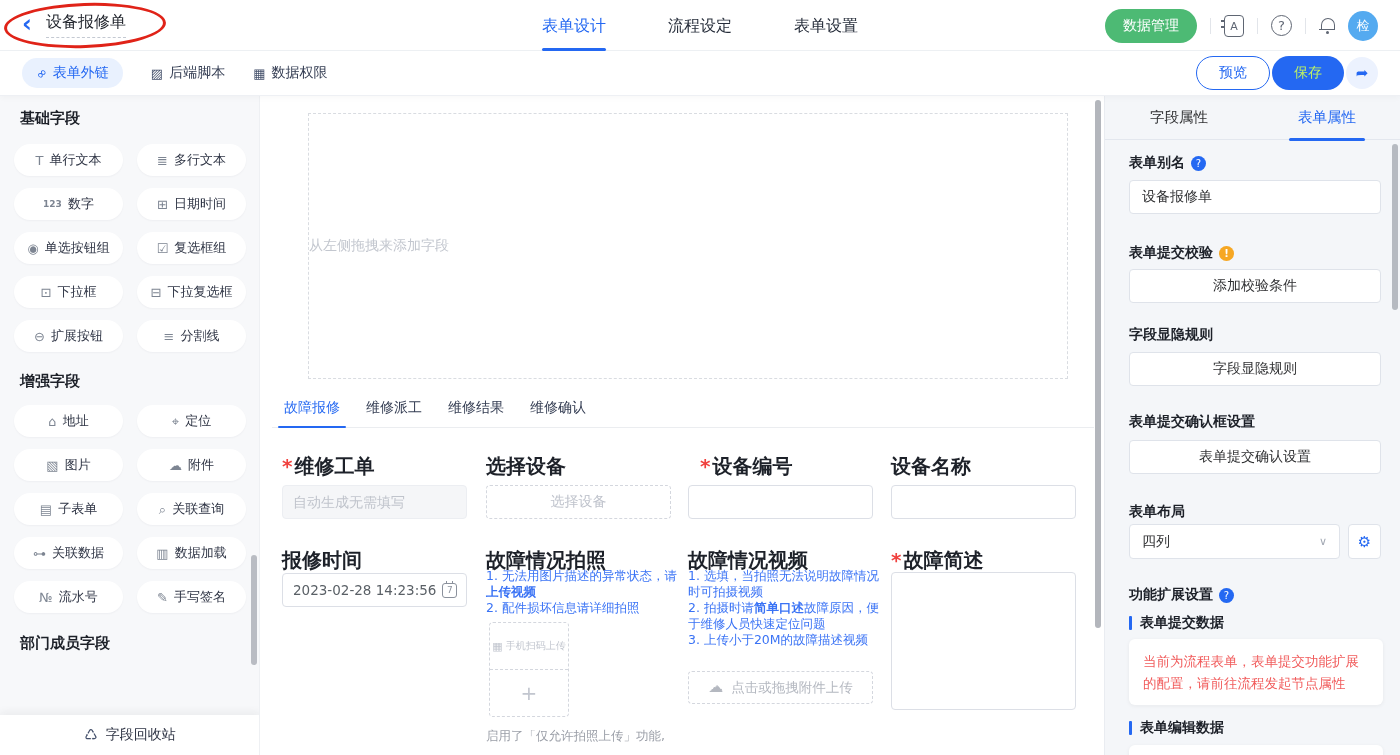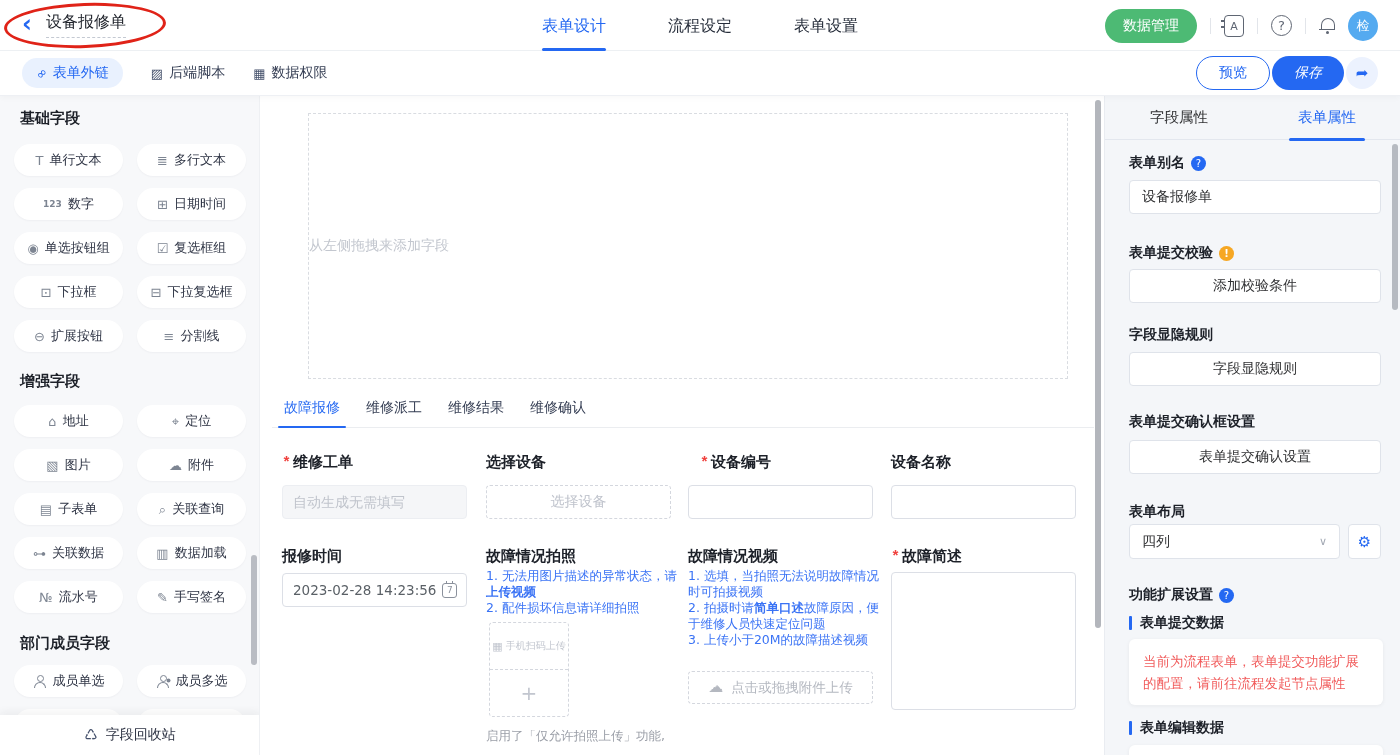--- a/index.html
+++ b/index.html
@@ -45,22 +45,22 @@
     box-shadow:0 2px 6px rgba(31,35,41,.03); }
   .tb-left { display:flex; gap:28px; align-items:center; }
   .link-pill { background:#e9f1fe; color:#2468f2; border-radius:15px; padding:6px 14px; font-size:14px;
     display:flex; gap:6px; align-items:center; cursor:pointer; }
   .rot45 { display:inline-block; transform:rotate(-45deg); font-size:13px; line-height:1; }
   .tb-item { display:flex; gap:6px; align-items:center; color:#333c52; font-size:14px; cursor:pointer; }
   .tb-ic { font-size:13px; color:#44506b; line-height:1; }
   .tb-right { margin-left:auto; display:flex; gap:2px; align-items:center; }
   .ghost-btn { border:1px solid #2468f2; color:#2468f2; background:#fff; border-radius:17px;
     padding:7px 22px; font-size:14px; cursor:pointer; font-family:inherit; }
-  .primary-btn { background:#2468f2; color:#ffffff; border:none; border-radius:17px; padding:8px 22px;
-    font-size:14px; cursor:pointer; font-family:inherit;font-style:italic; }
+  .primary-btn { background:#2468f2; color:#bef264; border:none; border-radius:17px; padding:8px 22px;
+    font-size:14px; cursor:pointer; font-family:inherit; }
   .share-circle { width:32px; height:32px; border-radius:50%; background:#ecf2fe; color:#2468f2;
     display:flex; align-items:center; justify-content:center; font-size:15px; cursor:pointer; }
 
   
   .sidebar { position:absolute; left:0; top:96px; width:260px; height:659px; background:#f7f8fa;
     border-right:1px solid #eef0f3; overflow:hidden; }
   .side-title { position:absolute; left:20px; font-size:15px; font-weight:700; color:#1d2129; }
   .pill-grid { position:absolute; left:14px; width:232px; display:grid;
     grid-template-columns:1fr 1fr; column-gap:14px; row-gap:12px; }
   .pill { height:32px; background:#fff; border-radius:16px; display:flex; align-items:center;
@@ -85,21 +85,21 @@
   .canvas { position:absolute; left:260px; top:96px; width:844px; height:659px; background:#fff; overflow:hidden; }
   .dropzone { position:absolute; left:48px; top:17px; width:760px; height:266px;
     border:1px dashed #d9dce1; display:flex; align-items:center; 
     font-size:14px; color:#c3c7cf; }
   .ftabs { position:absolute; top:303px; left:12px; width:822px; border-bottom:1px solid #ebedf0;
     display:flex; gap:26px; padding-left:12px; }
   .ftab { font-size:14px; color:#333c52; padding-bottom:10px; position:relative; cursor:pointer; white-space:nowrap; }
   .ftab.active { color:#2468f2; }
   .ftab.active::after { content:""; position:absolute; left:-6px; right:-6px; bottom:-1px; height:2.5px;
     background:#2468f2; border-radius:2px; }
-  .flabel { position:absolute; font-size:15px; font-weight:700; color:#1d2129; white-space:nowrap;font-family:Liberation Mono, monospace; }
+  .flabel { position:absolute; font-size:20px; font-weight:700; color:#1d2129; white-space:nowrap; }
   .req { color:#f0413e; margin-right:2px; font-weight:700; }
   .finput { position:absolute; width:185px; height:34px; border:1px solid #dcdfe6; border-radius:4px;
     background:#fff; font-size:14px; color:#303133; padding:0 10px; font-family:inherit; }
   .finput.disabled { background:#f5f6f8; border-color:#eceef2; }
   .finput.disabled::placeholder { color:#c0c4cc; }
   .dashed-btn { position:absolute; width:185px; height:34px; border:1px dashed #d4d7de; border-radius:4px;
     background:#fff; color:#bfc3cc; font-size:14px; display:flex; align-items:center; justify-content:center;
     cursor:pointer; }
   .date-input { position:absolute; width:185px; height:34px; border:1px solid #dcdfe6; border-radius:4px;
     background:#fff; display:flex; align-items:center; padding:8px 10px; gap:6px; cursor:pointer; }
@@ -302,32 +302,20 @@
       <span class="pill-icon">№</span>
       <span>流水号</span>
     </div>
     <div class="pill">
       <span class="pill-icon">✎</span>
       <span>手写签名</span>
     </div>
   </div>
 
   <div class="side-title" style="top:538px">部门成员字段</div>
-  <div class="pill-grid" style="top:569px">
-    <div class="pill">
-      <span class="pill-icon icon-person"></span>
-      <span>成员单选</span>
-    </div>
-    <div class="pill">
-      <span class="pill-icon icon-person multi"></span>
-      <span>成员多选</span>
-    </div>
-    <div class="pill"></div>
-    <div class="pill"></div>
-  </div>
 
   <div class="side-scroll"></div>
   <div class="recycle-bar">
     <span class="recycle-icon">♺</span>
     <span>字段回收站</span>
   </div>
 </aside>
 
 <main class="canvas">
   <div class="dropzone">

